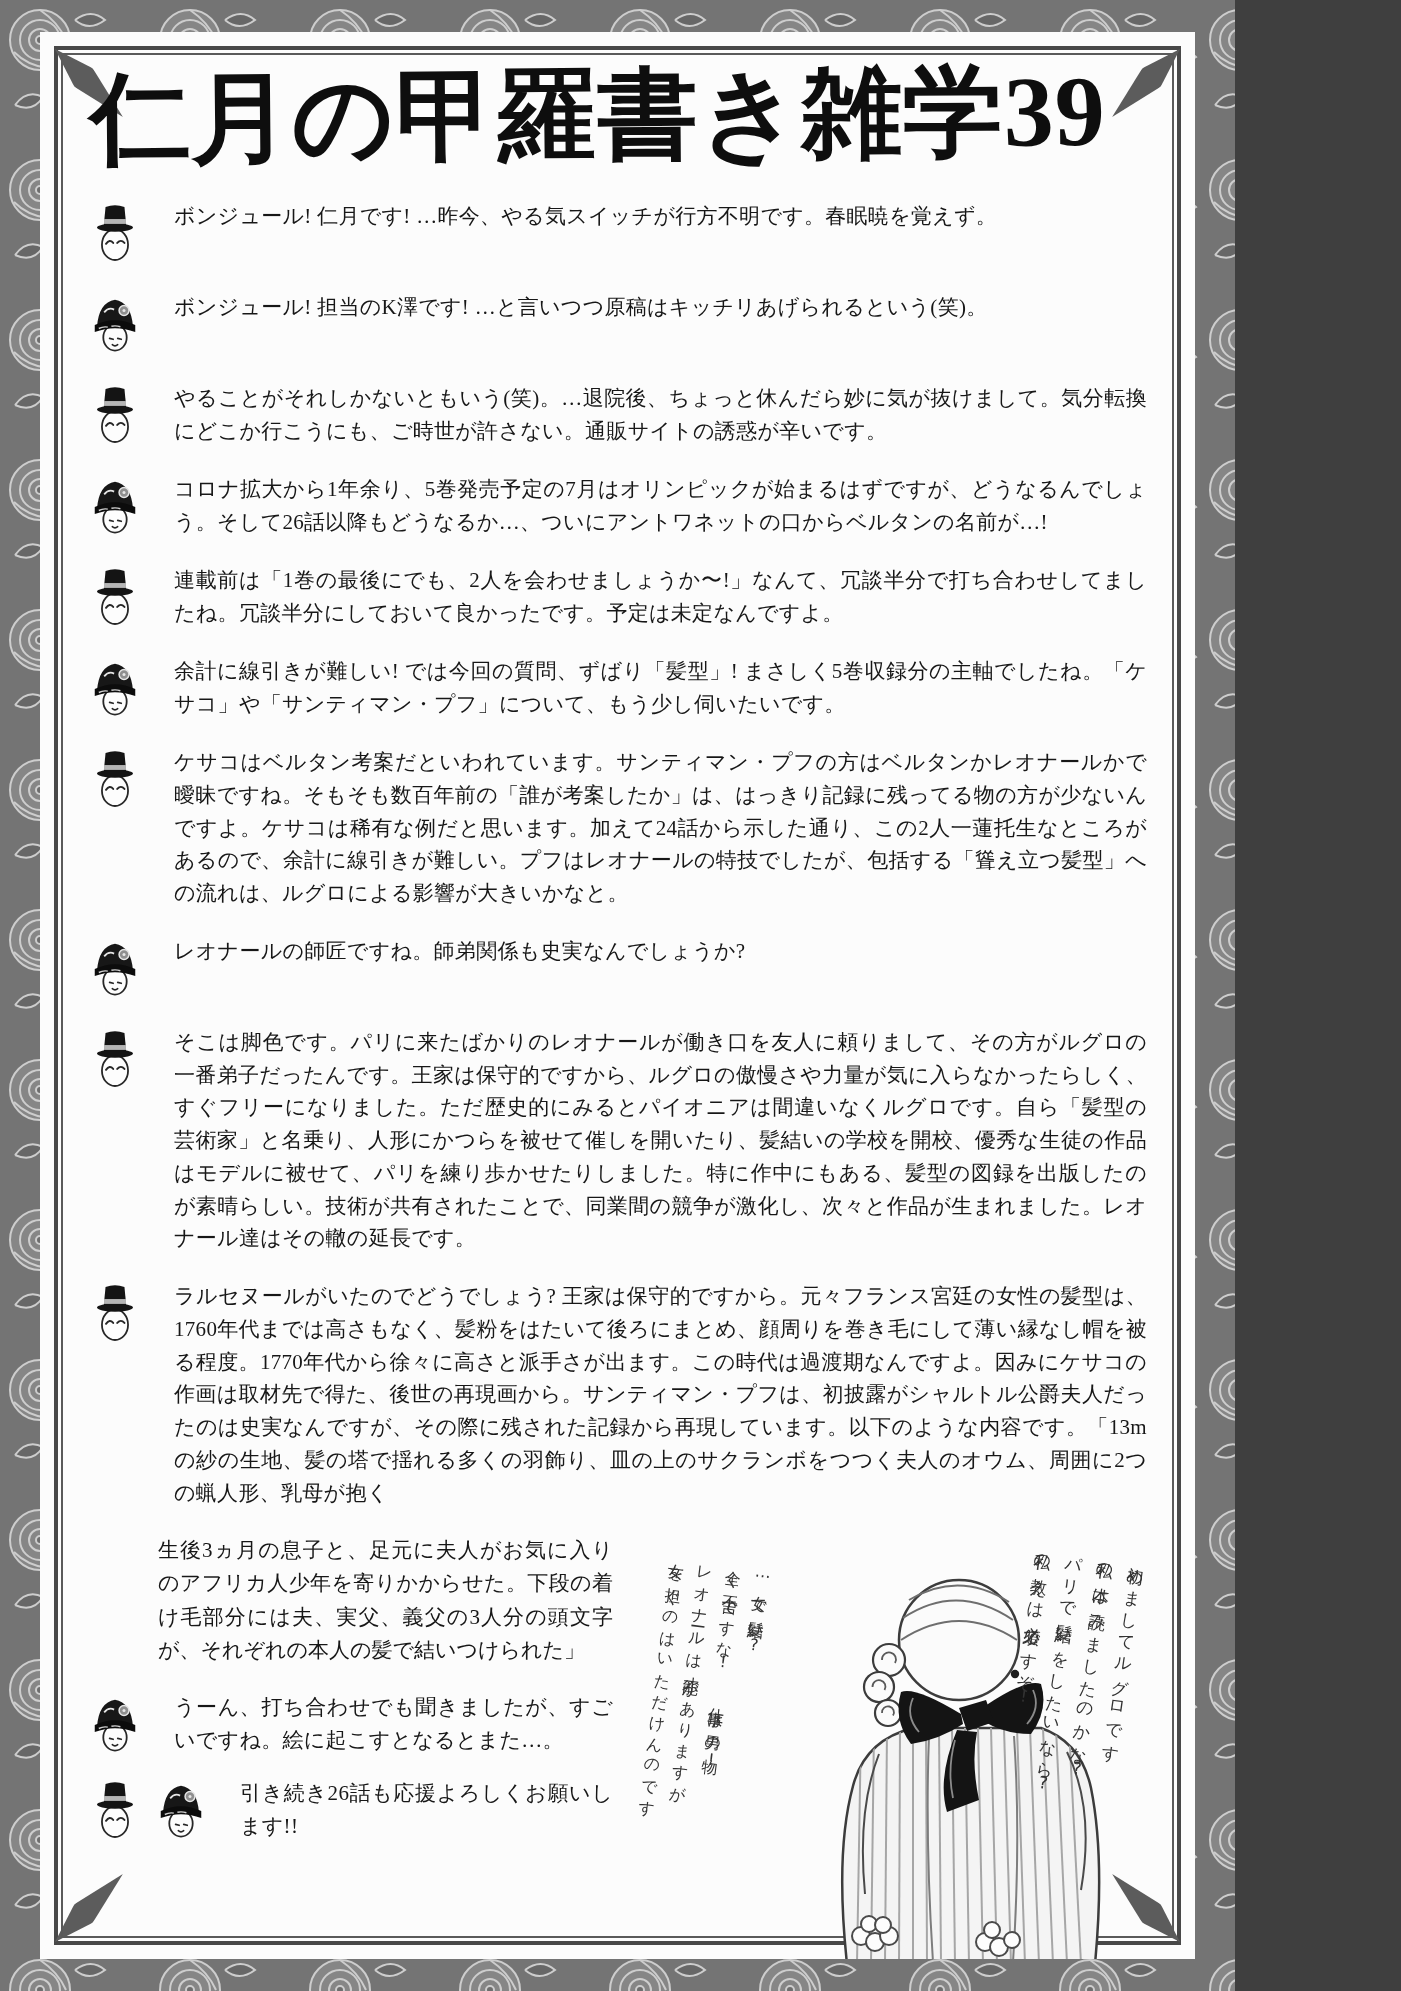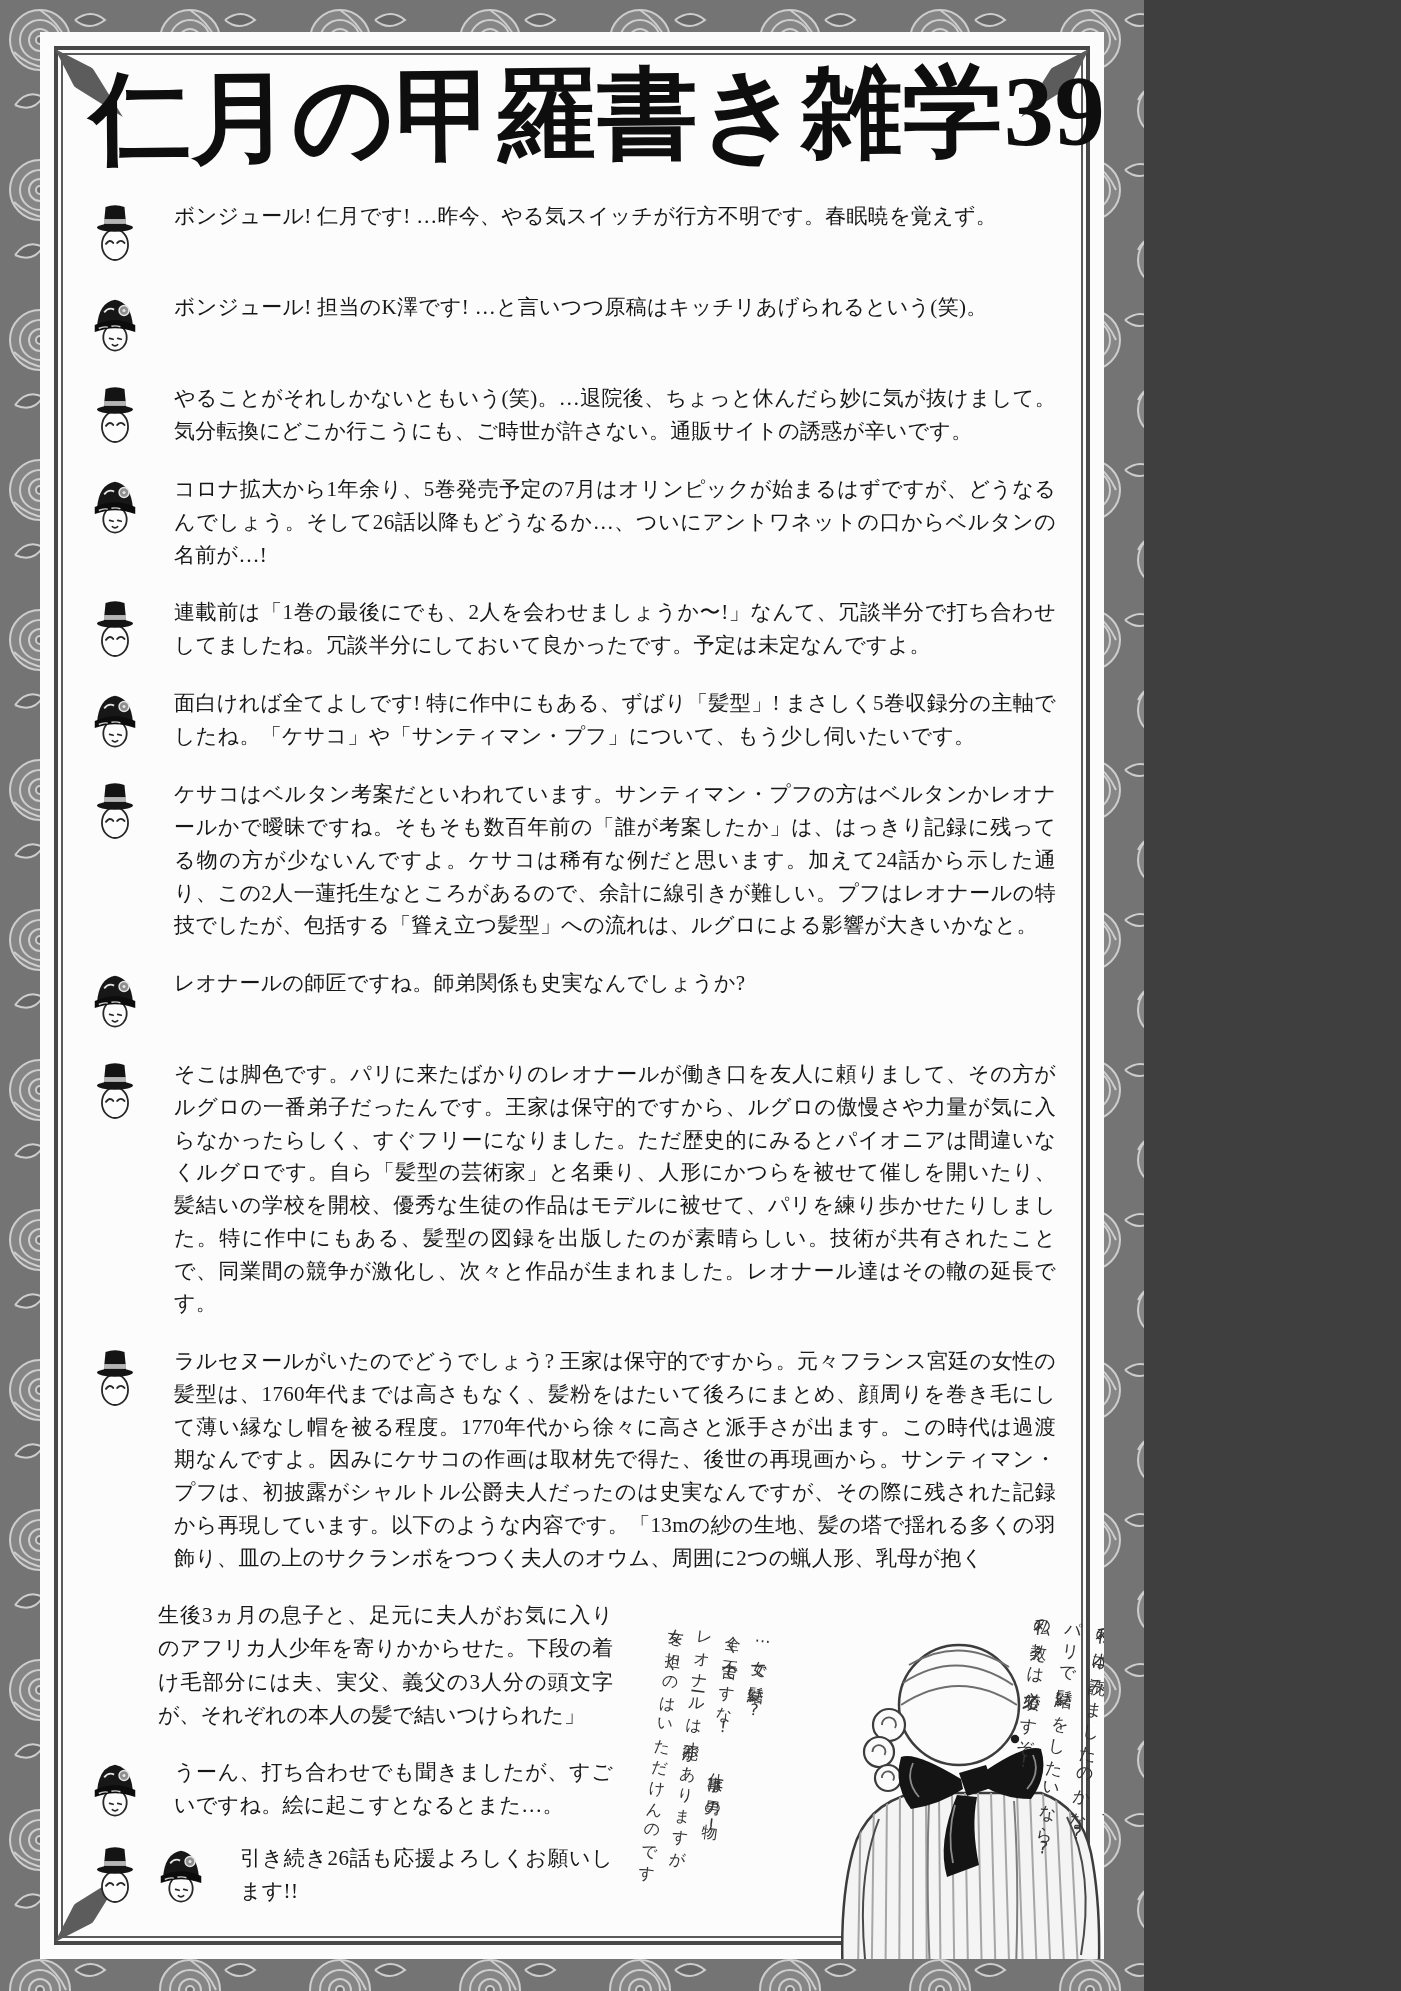--- a/index.html
+++ b/index.html
@@ -1,16 +1,16 @@
 <!DOCTYPE html>
 <html><head>
 <meta charset="utf-8">
 <style>
   html,body{margin:0;padding:0;background:#3f3f3f;}
-  .page{position:relative;width:1144px;height:1991px;overflow:hidden;
+  .page{position:relative;width:1235px;height:1991px;overflow:hidden;
         font-family:"Liberation Serif","DejaVu Serif",serif;background:#737373;}
   .bg{position:absolute;inset:0;display:block;}
   .panel{position:absolute;left:40px;top:32px;right:40px;bottom:32px;
          background:#fcfcfc;overflow:hidden;}
   .frame{position:absolute;inset:14px;border:4px solid #484848;pointer-events:none;}
   .frame::after{content:"";position:absolute;inset:3px;border:2px solid #5a5a5a;}
   .diamond{position:absolute;width:96px;height:26px;margin-top:-13px;background:#5c5c5c;
            clip-path:polygon(0 50%,42% 0,100% 50%,42% 100%);transform-origin:0 50%;}
   .d-tl{left:-3px;top:-1px;transform:rotate(45deg);}
   .d-tr{left:calc(100% + 3px);top:-1px;transform:rotate(135deg);}
@@ -149,21 +149,21 @@
           </span>
         <p class="etext">連載前は「1巻の最後にでも、2人を会わせましょうか〜!」なんて、冗談半分で打ち合わせしてましたね。冗談半分にしておいて良かったです。予定は未定なんですよ。</p>
       </div>
 
       <div class="entry">
         <span class="icon">
             <svg width="54" height="66" viewBox="0 0 60 70">
               <use href="#icon-editor"></use>
             </svg>
           </span>
-        <p class="etext">面白ければ全てよしです! 特に作中にもある、ずばり「髪型」! まさしく5巻収録分の主軸でしたね。「ケサコ」や「サンティマン・プフ」について、もう少し伺いたいです。</p>
+        <p class="etext">余計に線引きが難しい! では今回の質問、ずばり「髪型」! まさしく5巻収録分の主軸でしたね。「ケサコ」や「サンティマン・プフ」について、もう少し伺いたいです。</p>
       </div>
 
       <div class="entry">
         <span class="icon">
             <svg width="54" height="66" viewBox="0 0 60 70">
               <use href="#icon-author"></use>
             </svg>
           </span>
         <p class="etext">ケサコはベルタン考案だといわれています。サンティマン・プフの方はベルタンかレオナールかで曖昧ですね。そもそも数百年前の「誰が考案したか」は、はっきり記録に残ってる物の方が少ないんですよ。ケサコは稀有な例だと思います。加えて24話から示した通り、この2人一蓮托生なところがあるので、余計に線引きが難しい。プフはレオナールの特技でしたが、包括する「聳え立つ髪型」への流れは、ルグロによる影響が大きいかなと。</p>
       </div>

